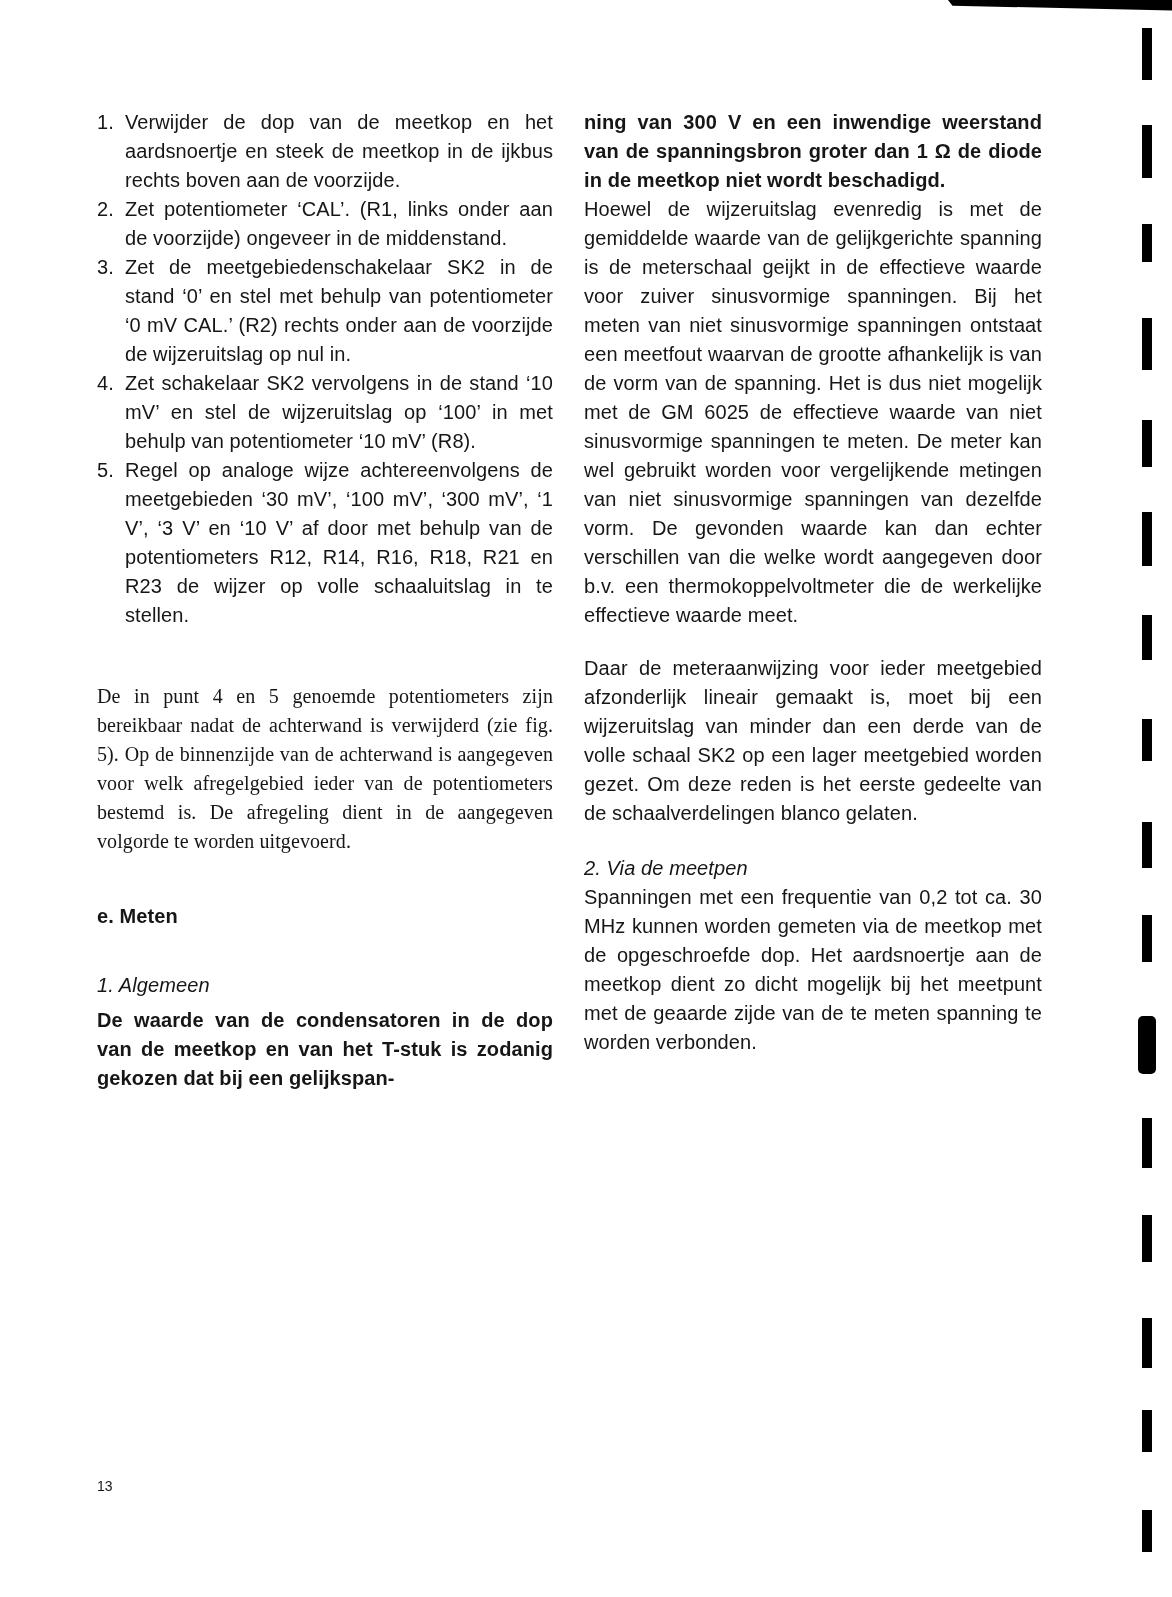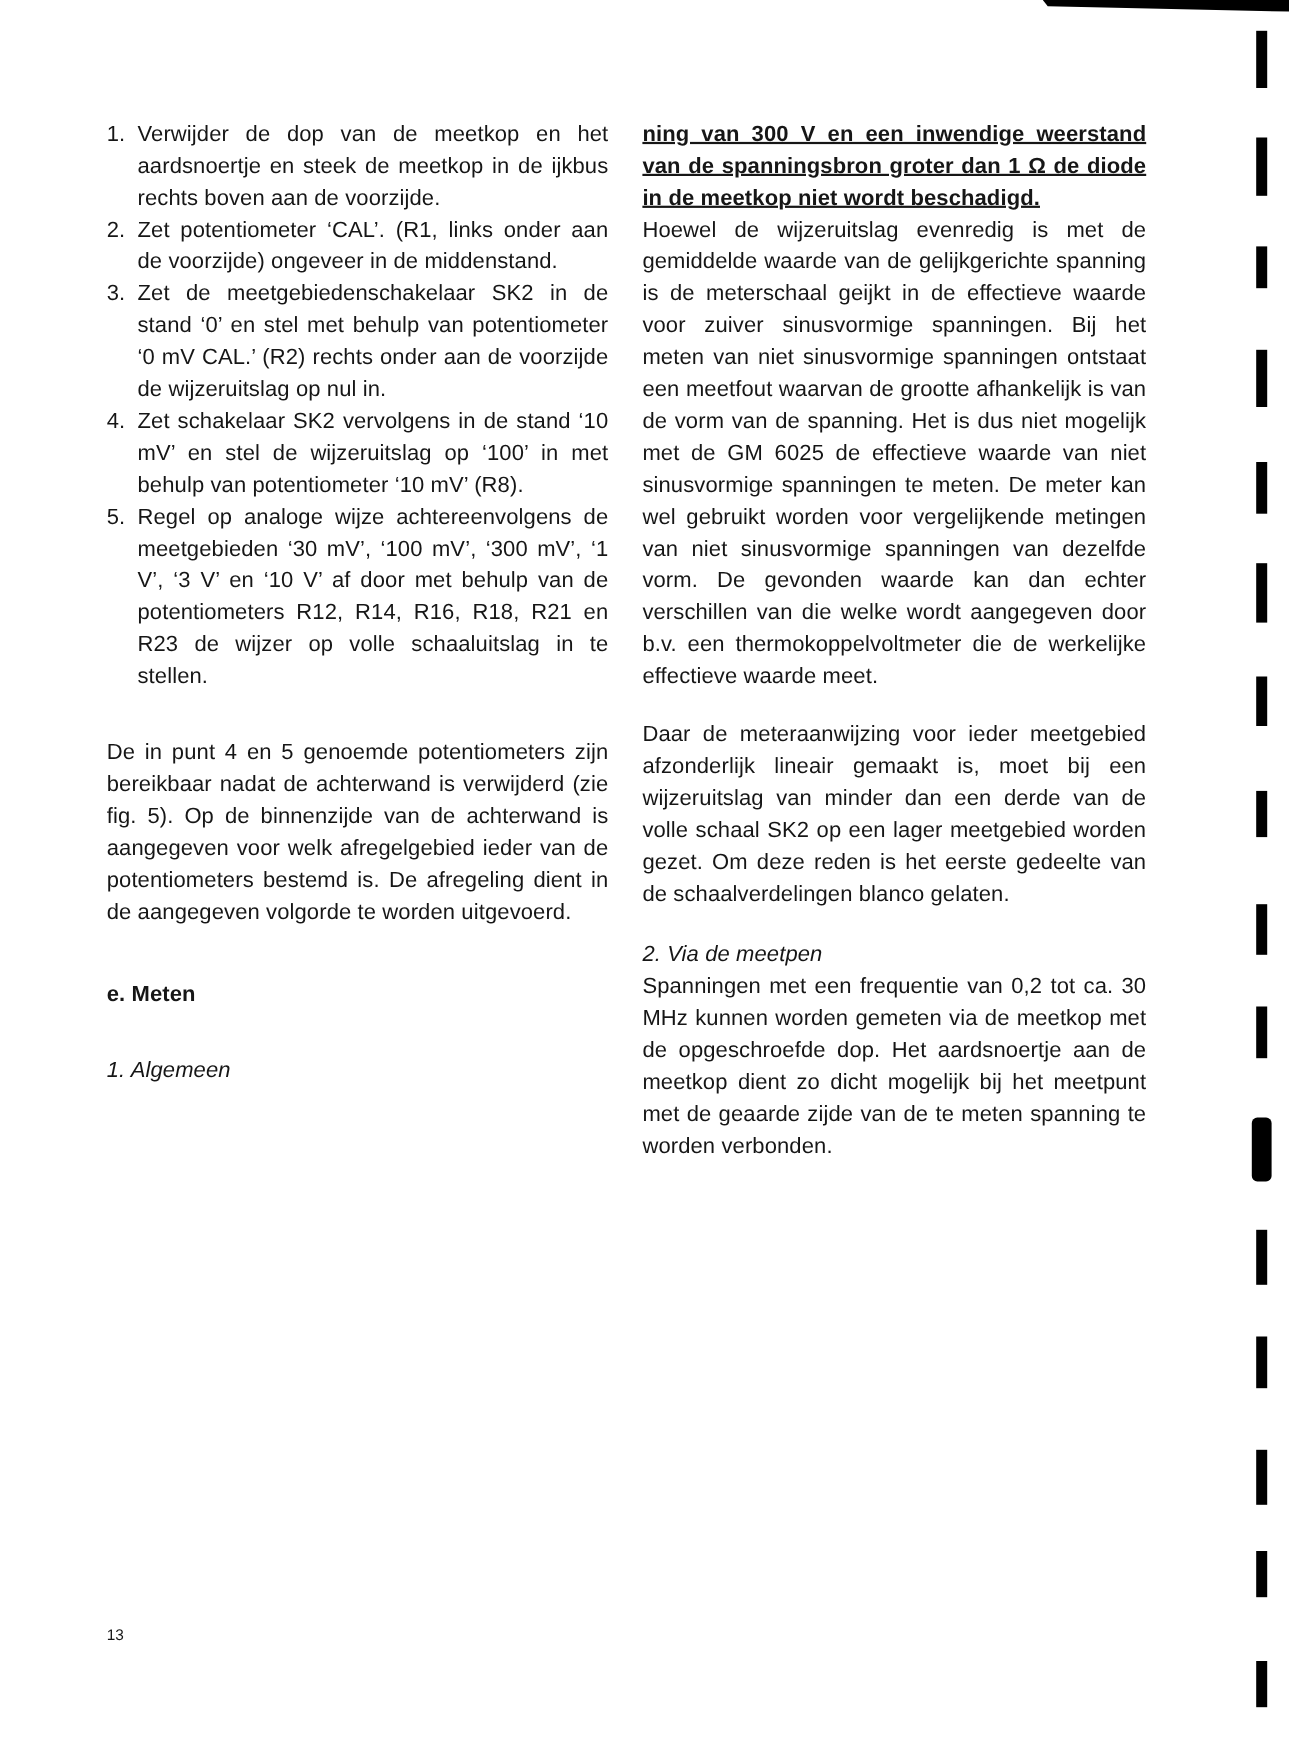--- a/index.html
+++ b/index.html
@@ -16,30 +16,30 @@
   .col {
     position: absolute; top: 108px;
     font-size: 20px; line-height: 29px;
     text-align: justify;
     letter-spacing: 0.1px;
   }
   .col-left  { left: 97px;  width: 456px; }
   .col-right { left: 584px; width: 458px; }
 
   p { margin: 0; }
-  .bold { font-weight: bold; text-decoration: underline; }
+  .bold { font-weight: bold; }
 
   .intro { margin-bottom: 56px; }
 
   .num-list { margin: 0; padding: 0; }
   .li { display: flex; }
   .li .num { flex: 0 0 28px; width: 28px; }
   .li .body { flex: 1; text-align: justify; }
 
-  .para-potentiometers { margin-top: 40px; }
+  .para-potentiometers { margin-top: 52px; font-family: Liberation Serif, serif; }
   .heading-meten { font-weight: bold; margin-top: 46px; margin-bottom: 40px; }
   .subheading { font-style: italic; margin-bottom: 6px; margin-top: 36px; }
   .subheading-right { font-style: italic; margin-top: 26px; }
   .para-daar { margin-top: 24px; }
   .para-frequenties { margin-top: 28px; }
 
   .page-number { position: absolute; left: 97px; top: 1478px; font-size: 14px; }
 
   
   .edge-mark { position: absolute; right: 20px; width: 10px; background: #000; }
@@ -95,20 +95,21 @@
       <div class="li">
         <span class="num">5.</span>
         <span class="body">Regel op analoge wijze achtereenvolgens de meetgebieden ‘30 mV’, ‘100 mV’, ‘300 mV’, ‘1 V’, ‘3 V’ en ‘10 V’ af door met behulp van de potentiometers R12, R14, R16, R18, R21 en R23 de wijzer op volle schaaluitslag in te stellen.</span>
       </div>
     </div>
 
     <p class="para-potentiometers">De in punt 4 en 5 genoemde potentiometers zijn bereikbaar nadat de achterwand is verwijderd (zie fig. 5). Op de binnenzijde van de achterwand is aangegeven voor welk afregelgebied ieder van de potentiometers bestemd is. De afregeling dient in de aangegeven volgorde te worden uitgevoerd.</p>
 
     <p class="heading-meten">e. Meten</p>
     <p class="subheading">1. Algemeen</p>
+    <p class="bold">De waarde van de condensatoren in de dop van de meetkop en van het T-stuk is zodanig gekozen dat bij een gelijkspan-</p>
   </div>
 
   <div class="col col-right">
     <p class="bold">ning van 300 V en een inwendige weerstand van de spanningsbron groter dan 1 Ω de diode in de meetkop niet wordt beschadigd.</p>
     <p>Hoewel de wijzeruitslag evenredig is met de gemiddelde waarde van de gelijkgerichte spanning is de meterschaal geijkt in de effectieve waarde voor zuiver sinusvormige spanningen. Bij het meten van niet sinusvormige spanningen ontstaat een meetfout waarvan de grootte afhankelijk is van de vorm van de spanning. Het is dus niet mogelijk met de GM 6025 de effectieve waarde van niet sinusvormige spanningen te meten. De meter kan wel gebruikt worden voor vergelijkende metingen van niet sinusvormige spanningen van dezelfde vorm. De gevonden waarde kan dan echter verschillen van die welke wordt aangegeven door b.v. een thermokoppelvoltmeter die de werkelijke effectieve waarde meet.</p>
     <p class="para-daar">Daar de meteraanwijzing voor ieder meetgebied afzonderlijk lineair gemaakt is, moet bij een wijzeruitslag van minder dan een derde van de volle schaal SK2 op een lager meetgebied worden gezet. Om deze reden is het eerste gedeelte van de schaalverdelingen blanco gelaten.</p>
     <p class="subheading-right">2. Via de meetpen</p>
     <p>Spanningen met een frequentie van 0,2 tot ca. 30 MHz kunnen worden gemeten via de meetkop met de opgeschroefde dop. Het aardsnoertje aan de meetkop dient zo dicht mogelijk bij het meetpunt met de geaarde zijde van de te meten spanning te worden verbonden.</p>
   </div>
 

